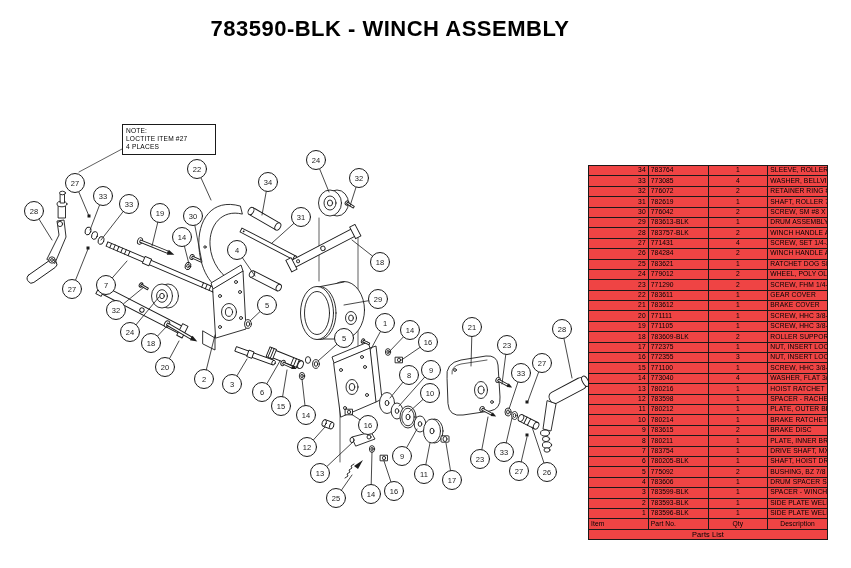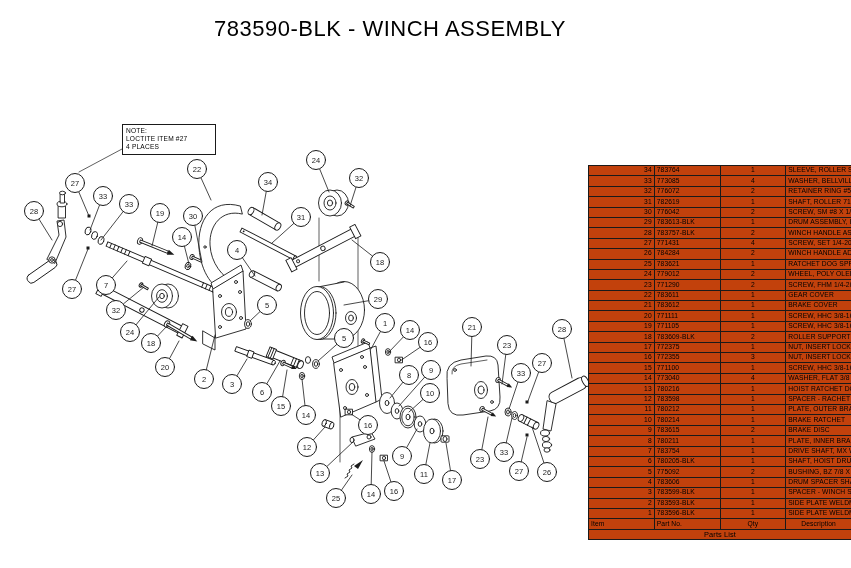--- a/index.html
+++ b/index.html
@@ -1,25 +1,25 @@
 <!DOCTYPE html>
 <html><head>
 <meta charset="utf-8">
 <style>
   html,body{margin:0;padding:0;background:#fff;}
   .page{position:relative;width:851px;height:568px;background:#fff;overflow:hidden;
         font-family:"Liberation Sans",sans-serif;color:#000;}
   .title{position:absolute;left:0;top:16px;width:780px;text-align:center;
-         font-size:22px;font-weight:400;letter-spacing:.5px;}
+         font-size:22px;font-weight:700;letter-spacing:.5px;}
   .note-box{position:absolute;left:122px;top:124px;width:86px;border:1px solid #1a1a1a;
             padding:2px 3px;font-size:6.6px;line-height:1.25;letter-spacing:.2px;background:#fff;}
   .note-box div{white-space:nowrap;}
   svg.diagram{position:absolute;left:0;top:0;}
   .tbl-wrap{position:absolute;left:588px;top:165px;width:245px;}
-  table.parts{border-collapse:collapse;width:264px;table-layout:fixed;background:#c2410c;
+  table.parts{border-collapse:collapse;width:240px;table-layout:fixed;background:#ef4444;
               font-size:6.7px;line-height:1;letter-spacing:.1px;border:1.6px solid #1a1a1a;}
   table.parts td{border:0.8px solid #1a1a1a;height:9.4px;padding:0 2px;overflow:hidden;
                  white-space:nowrap;}
   td.c-item{text-align:right;}
   td.c-part{text-align:left;}
   td.c-qty{text-align:center;}
   td.c-desc{text-align:left;}
   tr.hdr td{text-align:center;}
   tr.hdr td:first-child,tr.hdr td:nth-child(2){text-align:left;}
   td.cap{text-align:center;font-size:7.4px;height:11px;}

